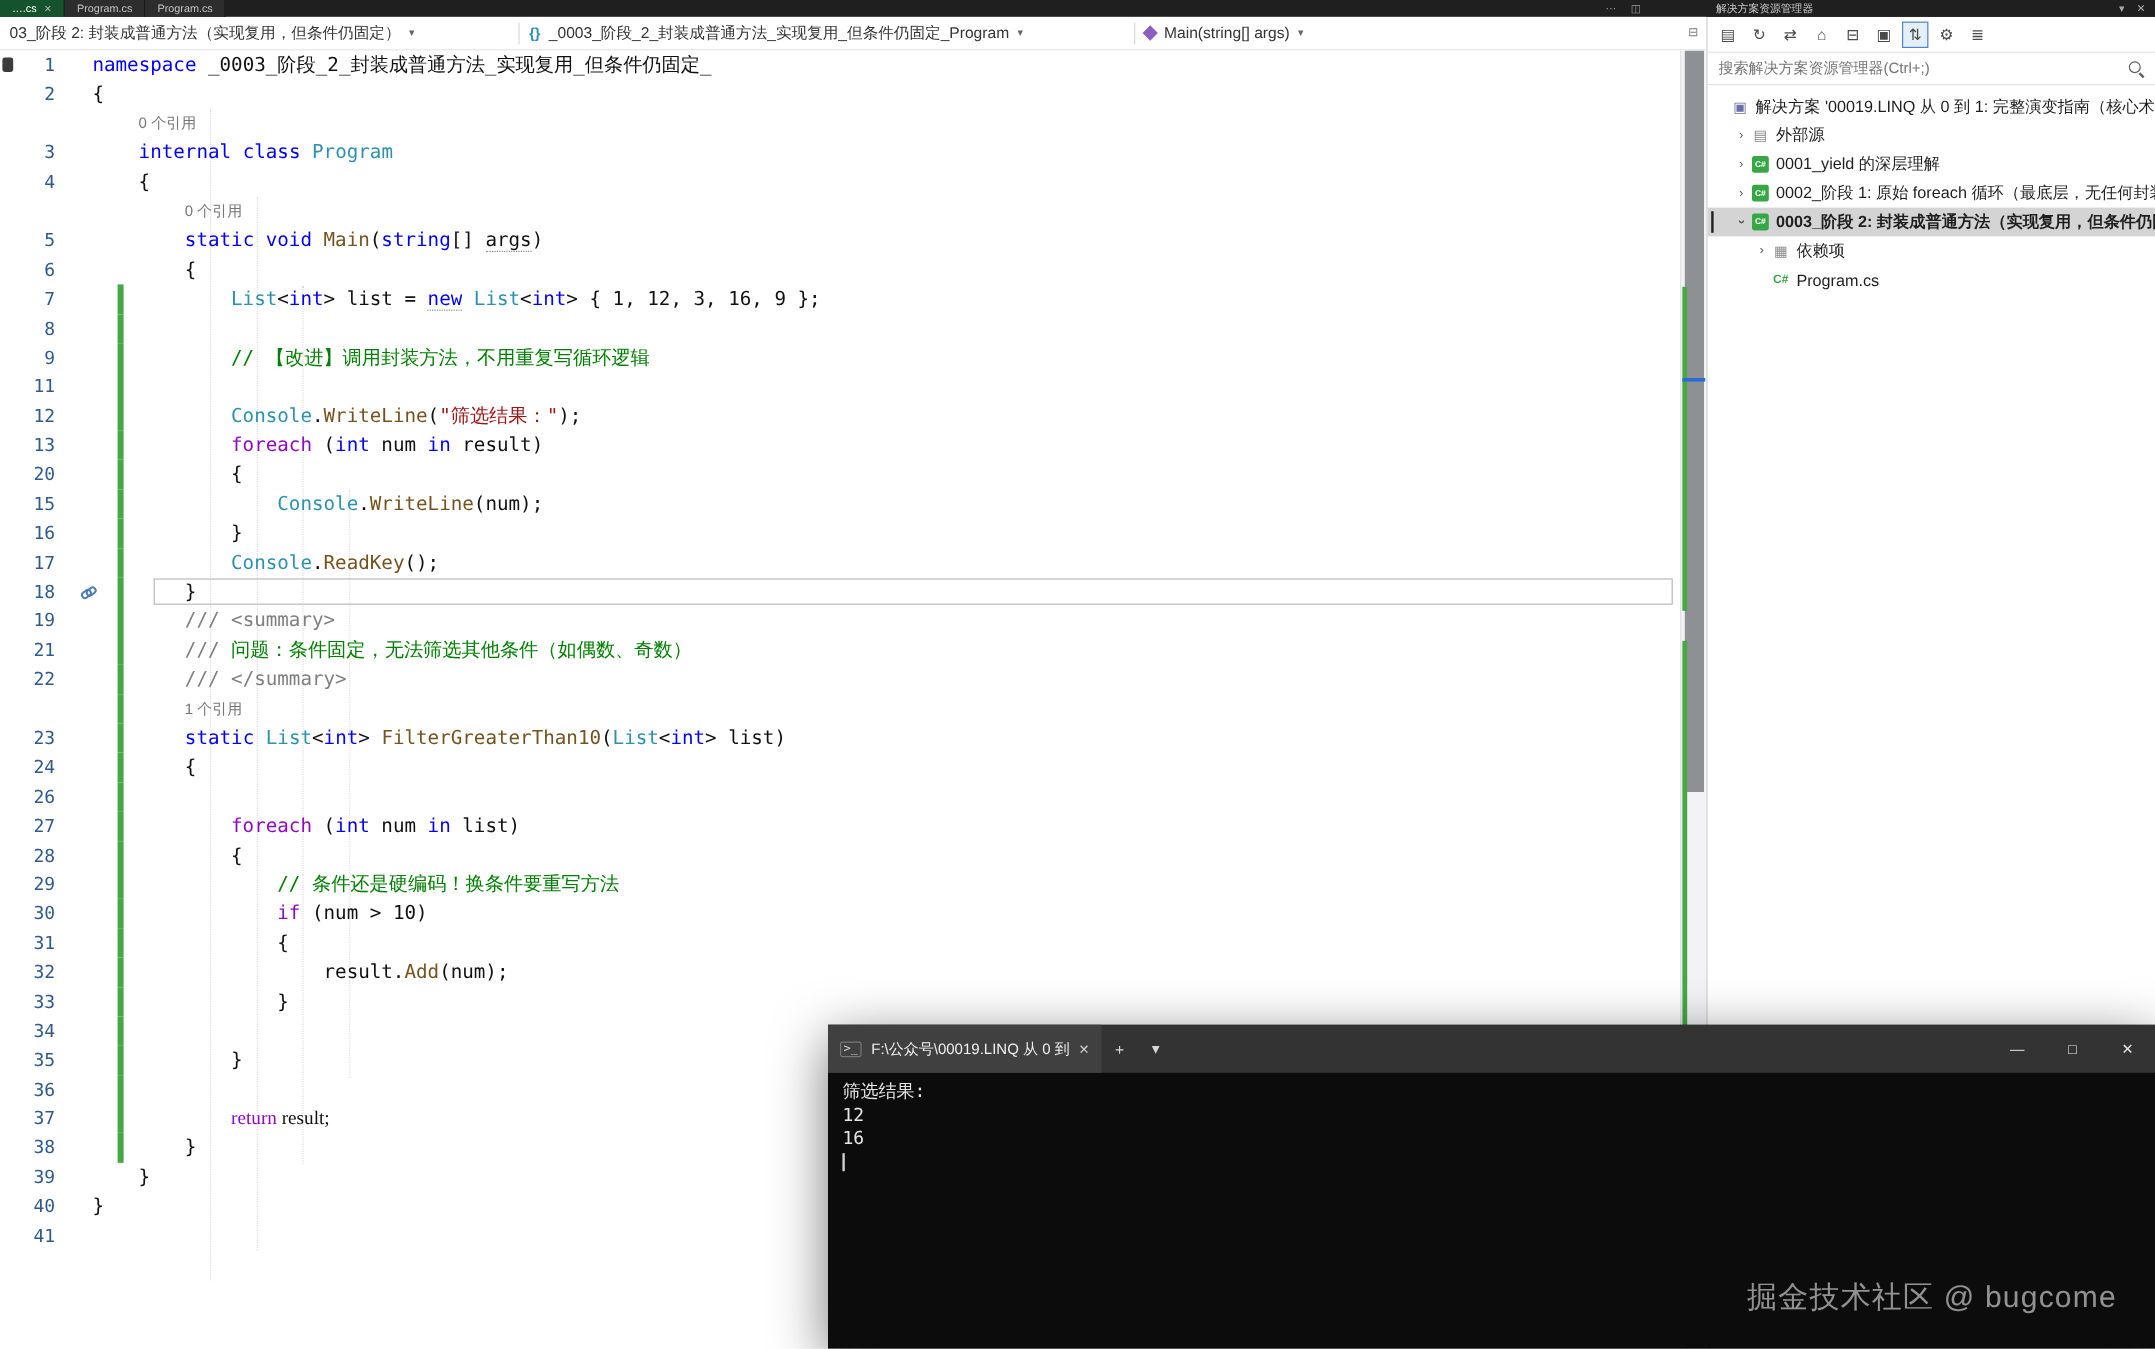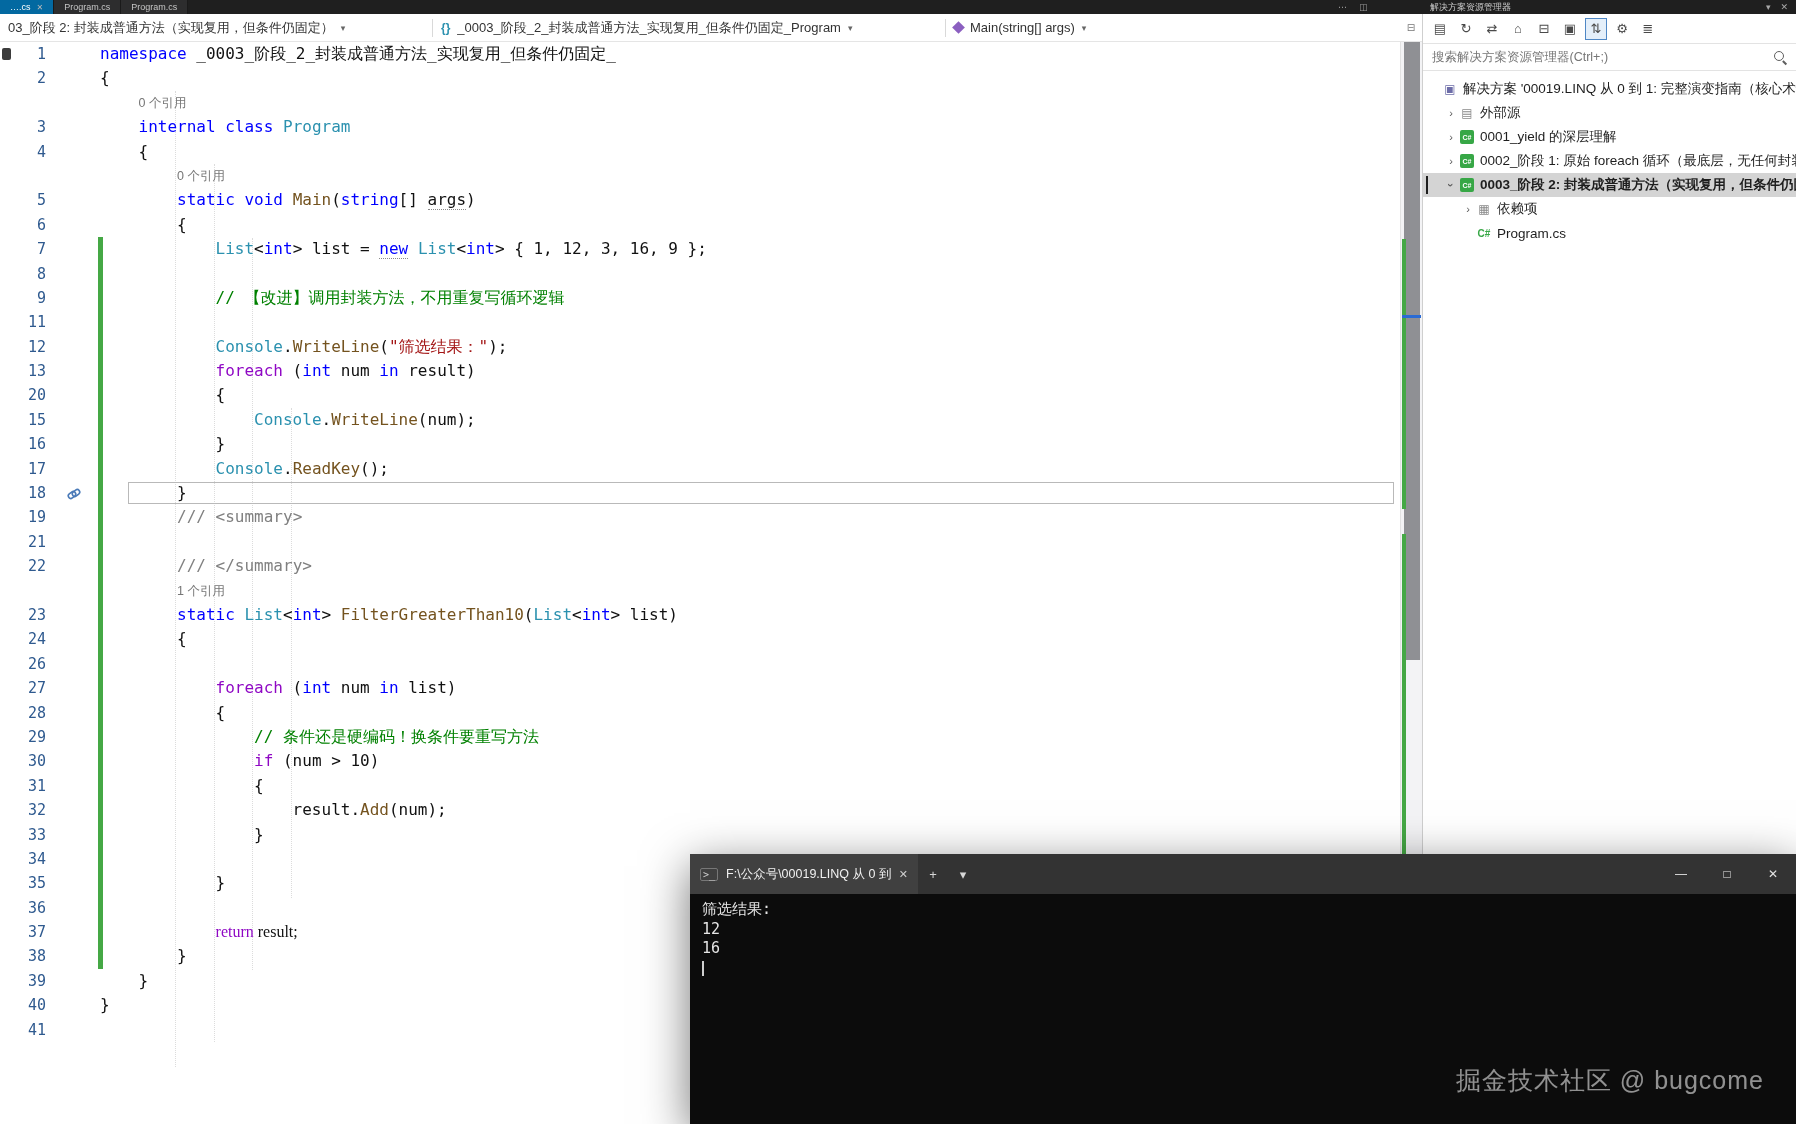--- a/index.html
+++ b/index.html
@@ -3,21 +3,21 @@
 <meta charset="utf-8">
 <style>
 *{box-sizing:border-box;margin:0;padding:0}
 html,body{width:1796px;height:1124px;overflow:hidden;background:#fff}
 #root{position:relative;width:1796px;height:1124px;font-family:"Liberation Sans","DejaVu Sans",sans-serif;color:#1e1e1e}
 
 
 #tabstrip{position:absolute;left:0;top:0;width:1796px;height:14px;background:#1f1f1f;display:flex;align-items:stretch;z-index:3}
 #tabs{display:flex;align-items:stretch}
 .tab{display:flex;align-items:center;gap:6px;padding:0 10px;background:#2d2d2e;color:#c5c5c5;font-size:9px;border-right:1px solid #1a1a1a;white-space:nowrap}
-.tab.active{background:#0369a1;color:#fff}
+.tab.active{background:#14532d;color:#fff}
 .tab .x{font-size:8px;color:#b9b9b9}
 #tabstrip-icons{position:absolute;left:1338px;top:0;height:14px;display:flex;align-items:center;gap:12px;color:#9a9a9a;font-size:9px}
 #panel-titlebar{position:absolute;left:1422px;top:0;width:374px;height:14px;background:#1f1f1f;color:#c9c9c9;font-size:9px;display:flex;align-items:center;padding:0 8px;gap:10px}
 #panel-titlebar .spacer{flex:1}
 #panel-titlebar .ticon{color:#a8a8a8;font-size:9px}
 
 
 #navbar{position:absolute;left:0;top:14px;width:1400px;height:28px;background:#fff;border-bottom:1px solid #e5e5e5;display:flex;align-items:center;font-size:13px;color:#333;z-index:2}
 .crumb{display:flex;align-items:center;gap:7px;padding:0 8px;height:100%;overflow:hidden;white-space:nowrap}
 .crumb .chev{color:#666;font-size:9px}
@@ -26,21 +26,21 @@
 .vsep{width:1px;height:18px;background:#d9d9d9}
 .classicon{color:#2b91af;font-weight:bold;font-size:12px}
 .methodicon{width:9px;height:9px;background:#8b5fc0;transform:rotate(45deg);flex:none}
 #split-zone{position:absolute;left:1400px;top:14px;width:22px;height:28px;background:#fff;border-bottom:1px solid #e5e5e5;display:flex;align-items:center;justify-content:center;color:#777;font-size:10px;z-index:2}
 
 
 #editor{position:absolute;left:0;top:42px;width:1400px;bottom:0;background:#fff;overflow:hidden;font-family:"DejaVu Sans Mono","Liberation Mono",monospace;font-size:16px;z-index:1}
 .guide{position:absolute;width:0;border-left:1px dotted #dcdcdc;pointer-events:none}
 .row{position:relative;height:24.4px;line-height:24.4px;white-space:pre}
 .row .ln{position:absolute;left:0;top:0;width:46px;text-align:right;color:var(--line_number);font-size:15px;font-family:"DejaVu Sans Mono","Liberation Mono",monospace}
-.row .code{display:inline-block;margin-left:100px}
+.row .code{display:inline-block;margin-left:77px}
 .row.chg::before{content:"";position:absolute;left:98px;top:0;bottom:0;width:5px;background:var(--change_bar)}
 .row.cur::after{content:"";position:absolute;left:128px;right:6px;top:1px;bottom:1px;border:1px solid #b9b9b9;pointer-events:none}
 .row.lens{font-family:"Liberation Sans","DejaVu Sans",sans-serif;font-size:12.5px;color:#767676}
 .k{color:var(--keyword)} .c{color:var(--control)} .t{color:var(--type)} .m{color:var(--method)}
 .s{color:var(--string)} .cm{color:var(--comment)} .dg{color:var(--doc_gray)} .dt{color:var(--doc_text)} .p{color:#111}
 .u{border-bottom:1px dotted #8a8a8a}
 .linkicon{position:absolute;left:66px;top:4px}
 .markicon{position:absolute;left:2px;top:6px;width:9px;height:12px;background:#3c3c3c;border-radius:2px}
 
 
@@ -162,21 +162,21 @@
         <div class="row chg"><span class="ln">15</span><span class="code" style="padding-left: 154.08px;"><span class="t">Console</span><span class="p">.</span><span class="m">WriteLine</span><span class="p">(num);</span></span></div>
         <div class="row chg"><span class="ln">16</span><span class="code" style="padding-left: 115.56px;"><span class="p">}</span></span></div>
         <div class="row chg"><span class="ln">17</span><span class="code" style="padding-left: 115.56px;"><span class="t">Console</span><span class="p">.</span><span class="m">ReadKey</span><span class="p">();</span></span></div>
         <div class="row chg cur"><span class="ln">18</span><span class="code" style="padding-left: 77.04px;"><span class="p">}</span></span><span class="linkicon"><svg width="16" height="16" viewBox="0 0 16 16">
               <g fill="none" stroke="#4a7ab8" stroke-width="1.6">
                 <rect x="2" y="6.5" width="8" height="5" rx="2.5" transform="rotate(-38 6 9)"></rect>
                 <rect x="6" y="4.5" width="8" height="5" rx="2.5" transform="rotate(-38 10 7)"></rect>
               </g>
             </svg></span></div>
         <div class="row chg"><span class="ln">19</span><span class="code" style="padding-left: 77.04px;"><span class="dg">/// &lt;summary&gt;</span></span></div>
-        <div class="row chg"><span class="ln">21</span></div>
+        <div class="row chg"><span class="ln">21</span><span class="code" style="padding-left: 77.04px;"><span class="dg">/// </span><span class="dt">问题：条件固定，无法筛选其他条件（如偶数、奇数）</span></span></div>
         <div class="row chg"><span class="ln">22</span><span class="code" style="padding-left: 77.04px;"><span class="dg">/// &lt;/summary&gt;</span></span></div>
         <div class="row lens chg"><span class="ln"></span><span class="code" style="padding-left: 77.04px;">1 个引用</span></div>
         <div class="row chg"><span class="ln">23</span><span class="code" style="padding-left: 77.04px;"><span class="k">static </span><span class="t">List</span><span class="p">&lt;</span><span class="k">int</span><span class="p">&gt; </span><span class="m">FilterGreaterThan10</span><span class="p">(</span><span class="t">List</span><span class="p">&lt;</span><span class="k">int</span><span class="p">&gt; list)</span></span></div>
         <div class="row chg"><span class="ln">24</span><span class="code" style="padding-left: 77.04px;"><span class="p">{</span></span></div>
         <div class="row chg"><span class="ln">26</span><span class="code" style="padding-left: 0px;"></span></div>
         <div class="row chg"><span class="ln">27</span><span class="code" style="padding-left: 115.56px;"><span class="c">foreach</span><span class="p"> (</span><span class="k">int</span><span class="p"> num </span><span class="k">in</span><span class="p"> list)</span></span></div>
         <div class="row chg"><span class="ln">28</span><span class="code" style="padding-left: 115.56px;"><span class="p">{</span></span></div>
         <div class="row chg"><span class="ln">29</span><span class="code" style="padding-left: 154.08px;"><span class="cm">// 条件还是硬编码！换条件要重写方法</span></span></div>
         <div class="row chg"><span class="ln">30</span><span class="code" style="padding-left: 154.08px;"><span class="c">if</span><span class="p"> (num &gt; 10)</span></span></div>
         <div class="row chg"><span class="ln">31</span><span class="code" style="padding-left: 154.08px;"><span class="p">{</span></span></div>

